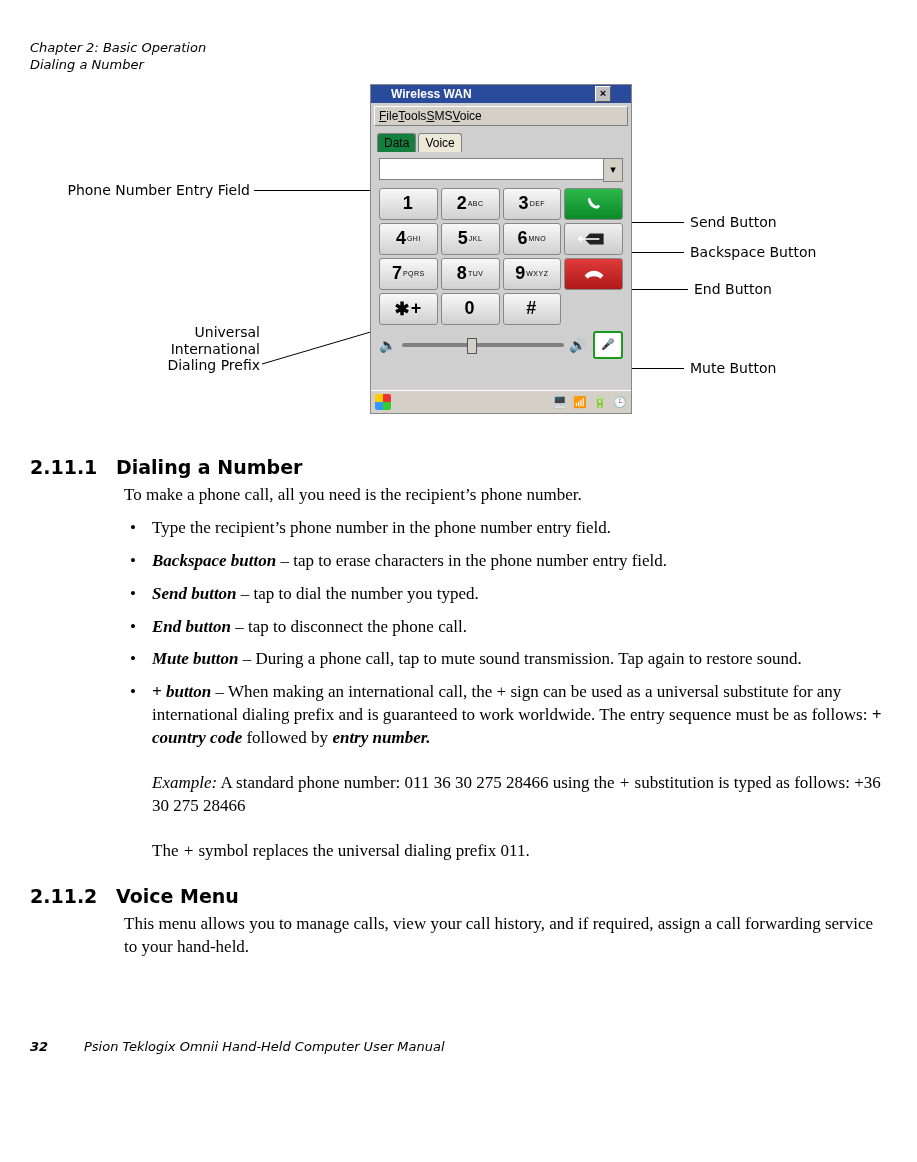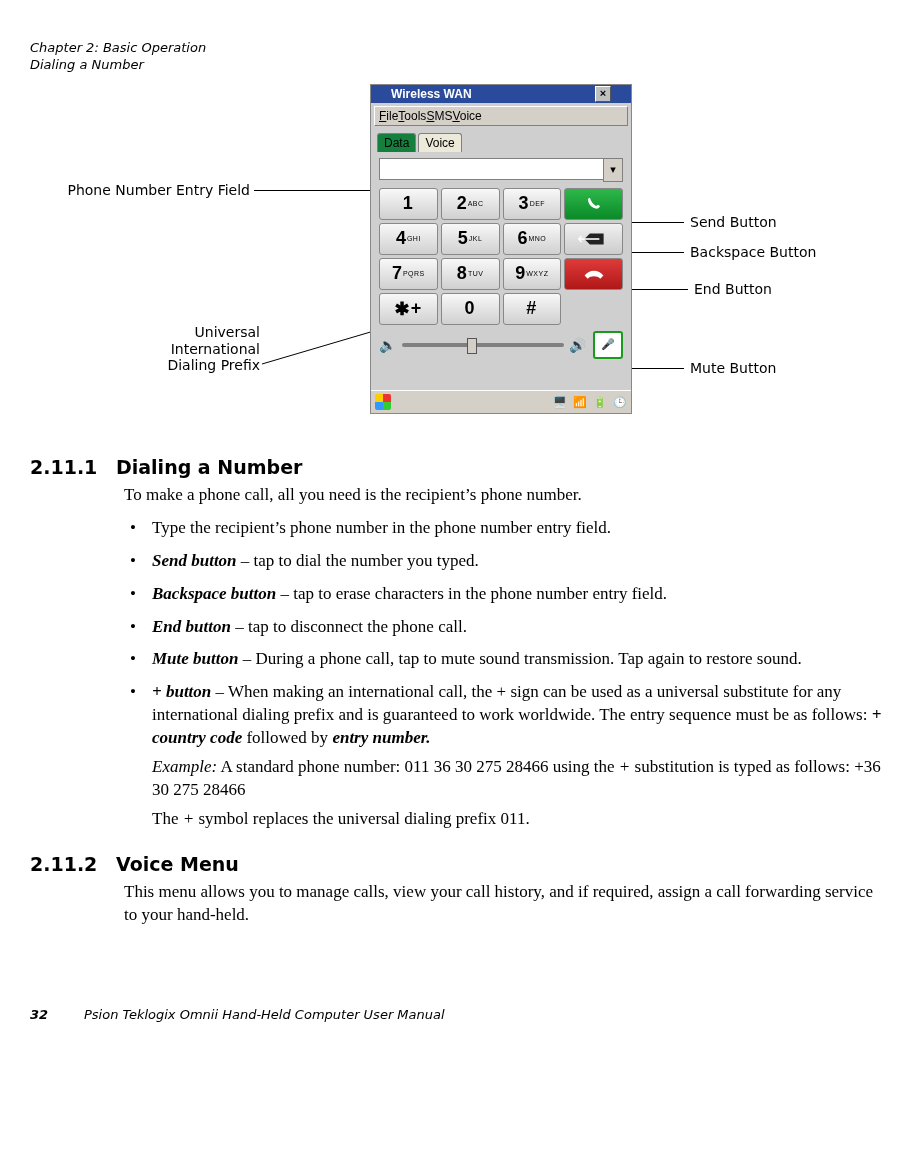--- a/index.html
+++ b/index.html
@@ -194,21 +194,21 @@
     margin: 22px 0 6px 0;
   }
   .section-head .num { display:inline-block; width:86px; }
   .body-indent { margin-left: 94px; }
   .body-indent p { margin: 6px 0 10px 0; line-height:1.35; }
   ul.bullets { list-style:none; padding:0; margin:0 0 0 0;}
   ul.bullets > li { position:relative; padding-left:28px; margin-bottom:10px; line-height:1.35;}
   ul.bullets > li::before { content:"•"; position:absolute; left:6px; top:0; }
   .bi { font-weight:bold; font-style:italic; }
   .it { font-style: italic; }
-  .sub-para { margin-left:28px; margin-top:6px; margin-bottom:6px; line-height:1.35;}
+  .sub-para { margin-left:28px; margin-top:22px; margin-bottom:6px; line-height:1.35;}
 
   .footer {
     position: relative;
     margin-top: 80px;
     font-family: "Trebuchet MS","DejaVu Sans",sans-serif;
     font-style: italic;
     font-size: 13px;
   }
   .footer .pageno { font-weight:bold; display:inline-block; width:54px;}
 </style>
@@ -361,22 +361,22 @@
   </div>
 </div>
 
 <div class="section-head">
   <span class="num">2.11.1</span><span>Dialing a Number</span>
 </div>
 <div class="body-indent">
   <p>To make a phone call, all you need is the recipient’s phone number.</p>
   <ul class="bullets">
     <li><span>Type the recipient’s phone number in the phone number entry field.</span></li>
+    <li><span class="bi">Backspace button</span><span> – tap to erase characters in the phone number entry field.</span></li>
     <li><span class="bi">Send button</span><span> – tap to dial the number you typed.</span></li>
-    <li><span class="bi">Backspace button</span><span> – tap to erase characters in the phone number entry field.</span></li>
     <li><span class="bi">End button</span><span> – tap to disconnect the phone call.</span></li>
     <li><span class="bi">Mute button</span><span> – During a phone call, tap to mute sound transmission. Tap again to restore sound.</span></li>
     <li>
       <span> </span><span class="bi">+ button</span><span> – When making an international call, the + sign can be used as a universal substitute for any international dialing prefix and is guaranteed to work worldwide. The entry sequence must be as follows: </span><span class="bi">+ country code</span><span> followed by </span><span class="bi">entry number.</span>
       <div class="sub-para" style="margin-left:0;">
         <span class="it">Example:</span><span> A standard phone number: 011 36 30 275 28466 using the </span><span class="it">+</span><span> substitution is typed as follows: +36 30 275 28466</span>
       </div>
       <div class="sub-para" style="margin-left:0;">
         <span>The </span><span class="it">+</span><span> symbol replaces the universal dialing prefix 011.</span>
       </div>

